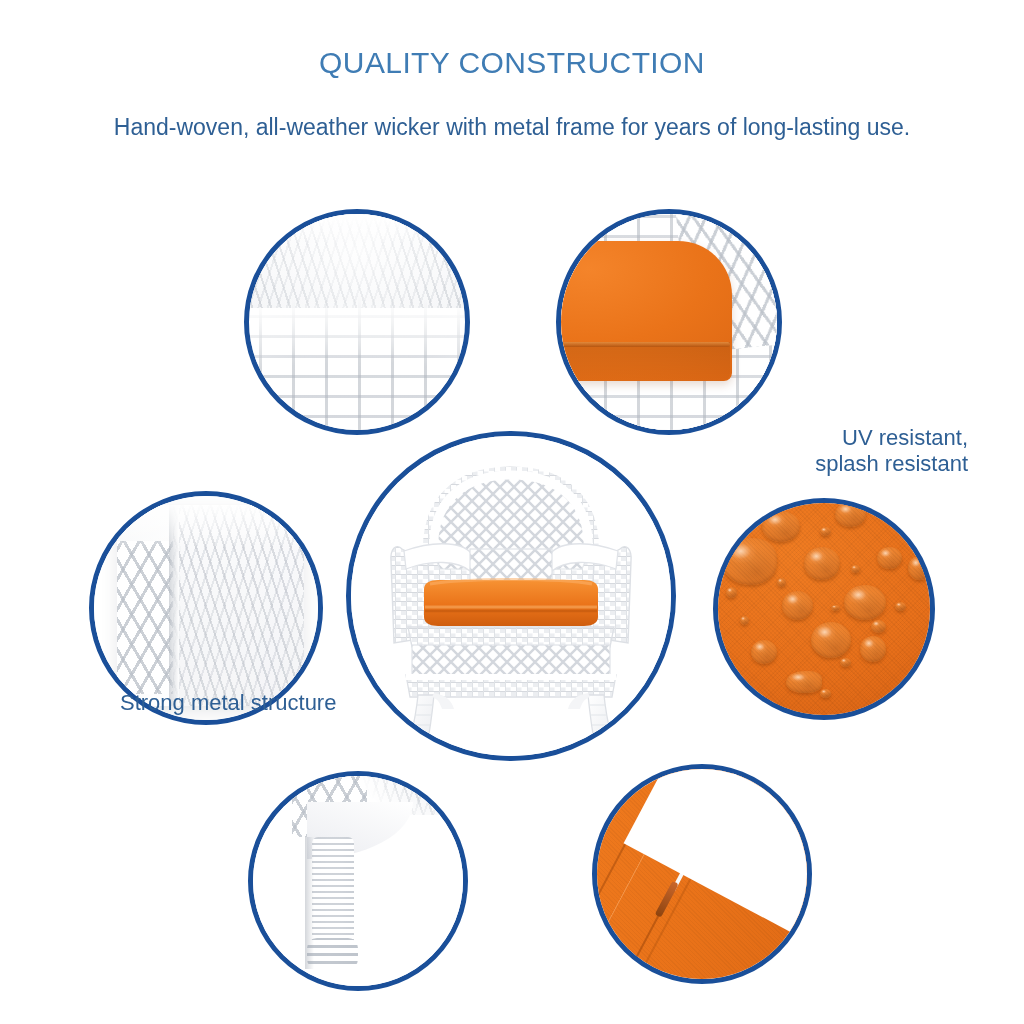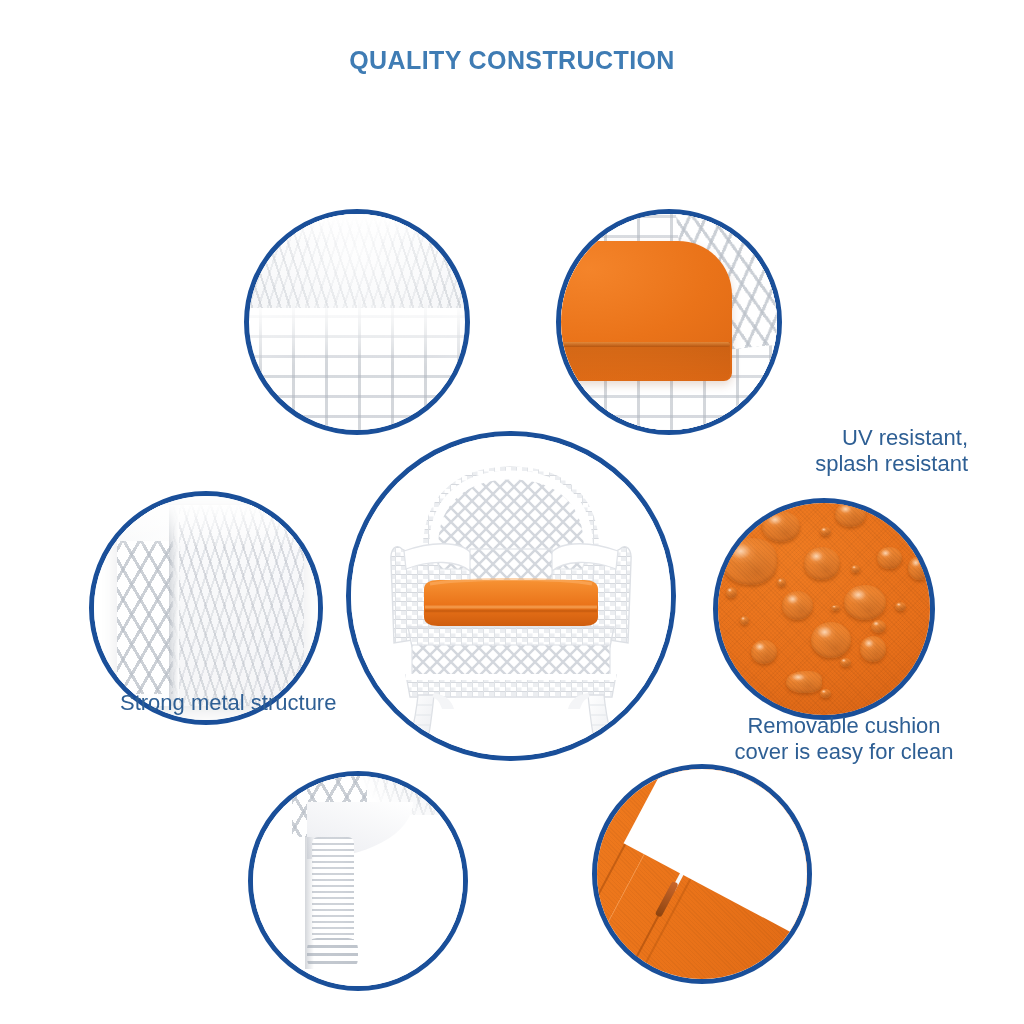--- a/index.html
+++ b/index.html
@@ -6,21 +6,21 @@
   body{
     width:1024px;height:1024px;background:#ffffff;
     font-family:"Liberation Sans", sans-serif;
     position:relative;overflow:hidden;
   }
   .stage{position:absolute;inset:0;}
 
   .title{
     position:absolute;left:0;right:0;top:46px;
     text-align:center;
-    font-size:25px;font-weight:bold;letter-spacing:.4px;
+    font-size:30px;font-weight:normal;letter-spacing:.4px;
     color:#3f7cb4;
   }
   .subtitle{
     position:absolute;left:0;right:0;top:114px;
     text-align:center;
     font-size:23px;font-weight:400;
     color:#2e5f94;
   }
 
   
@@ -106,20 +106,21 @@
       radial-gradient(100% 100% at 50% 45%, #f5903a 0%, #e2721d 100%);
     box-shadow:0 2px 3px rgba(120,52,6,.35), inset 0 -2px 3px rgba(120,52,6,.25);
   }
 </style>
 </head>
 <body>
 
 <div class="stage">
 
   <div class="title">QUALITY CONSTRUCTION</div>
+  <div class="subtitle">Hand-woven, all-weather wicker with metal frame for years of long-lasting use.</div>
 
   <div class="circ" style="left:244px;top:209px;width:226px;height:226px;">
     <div class="inner">
       <div class="weave-diag" style="height:44%;"></div>
       <div class="weave-tight curve" style="top:38%;"></div>
       <div style="position:absolute;inset:0;background:radial-gradient(115% 95% at 50% 18%, rgba(255,255,255,.85) 0%, rgba(255,255,255,0) 55%);"></div>
       <div style="position:absolute;left:0;right:0;top:0;height:16%;background:linear-gradient(180deg,#ffffff 20%,rgba(255,255,255,0) 100%);"></div>
     </div>
   </div>
 
@@ -303,16 +304,14 @@
       </svg>
     </div>
   </div>
 
 
   <div class="lbl" style="left:718px;top:425px;width:250px;text-align:right;">UV resistant,
 splash resistant</div>
 
   <div class="lbl" style="left:120px;top:690px;width:320px;">Strong metal structure</div>
 
-  <div class="lbl" style="left:694px;top:713px;width:300px;text-align:center;">Removable cushion
-cover is easy for clean</div>
 
 </div>
 
 </body></html>

